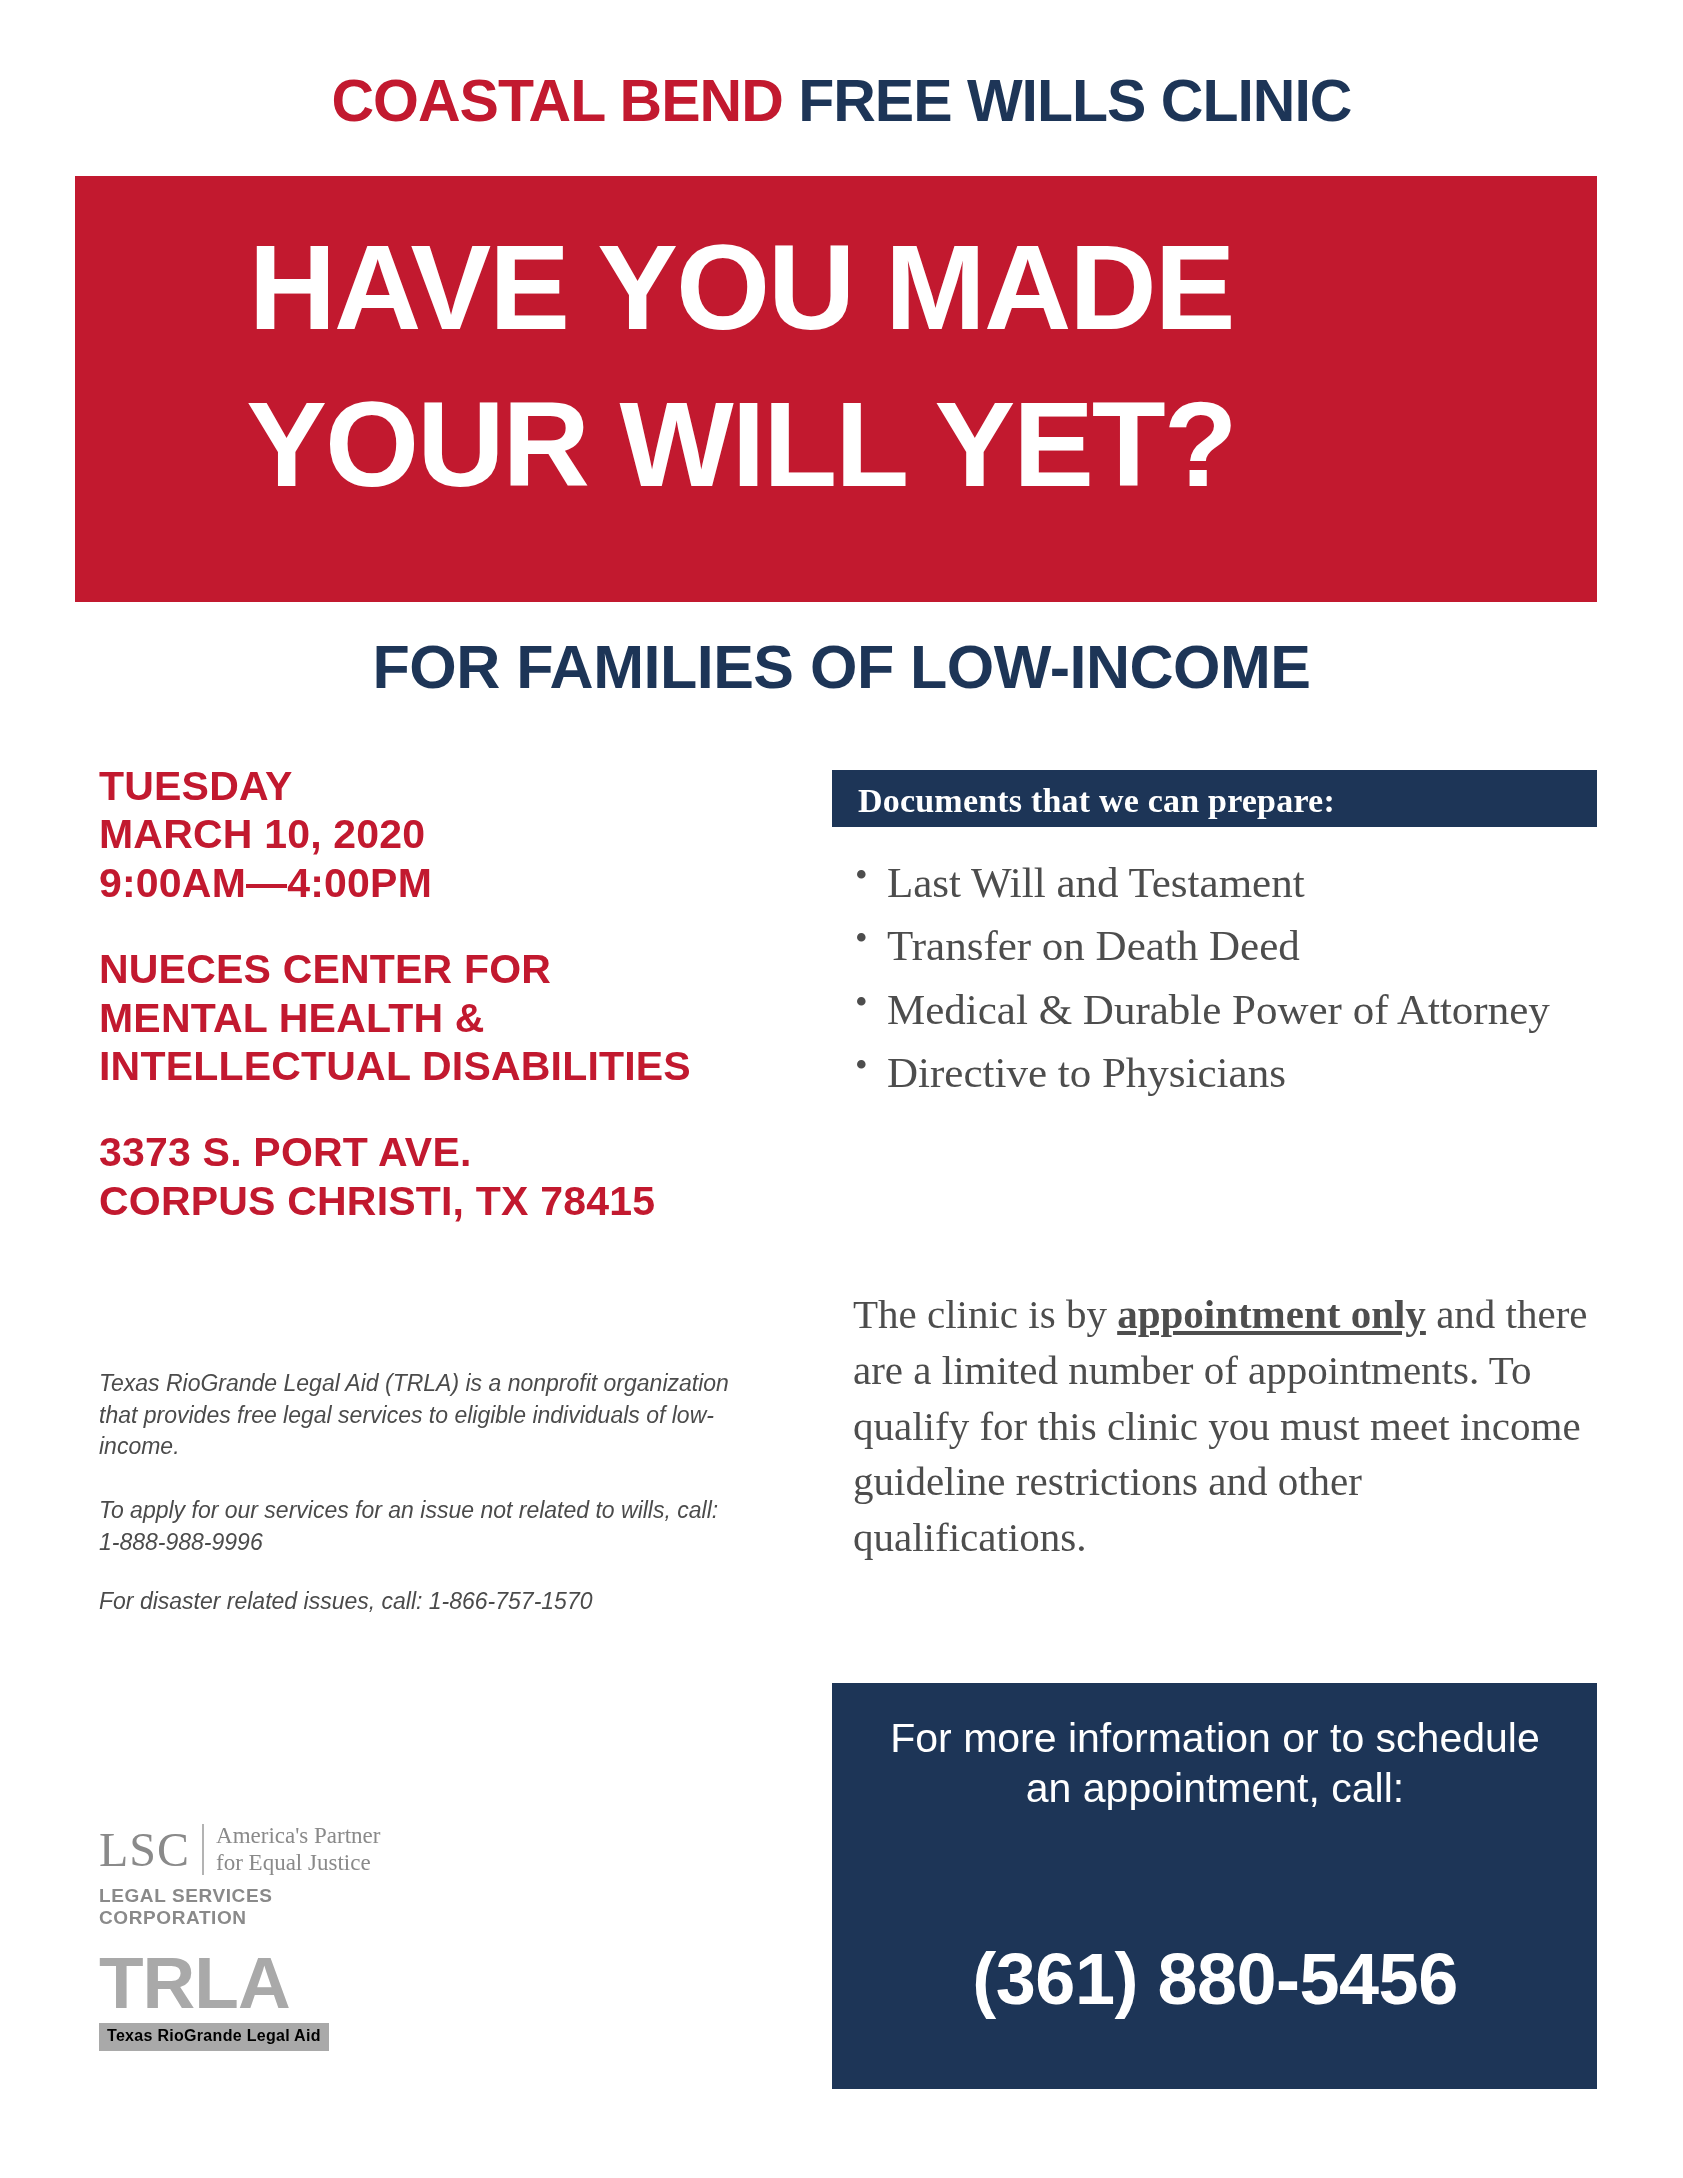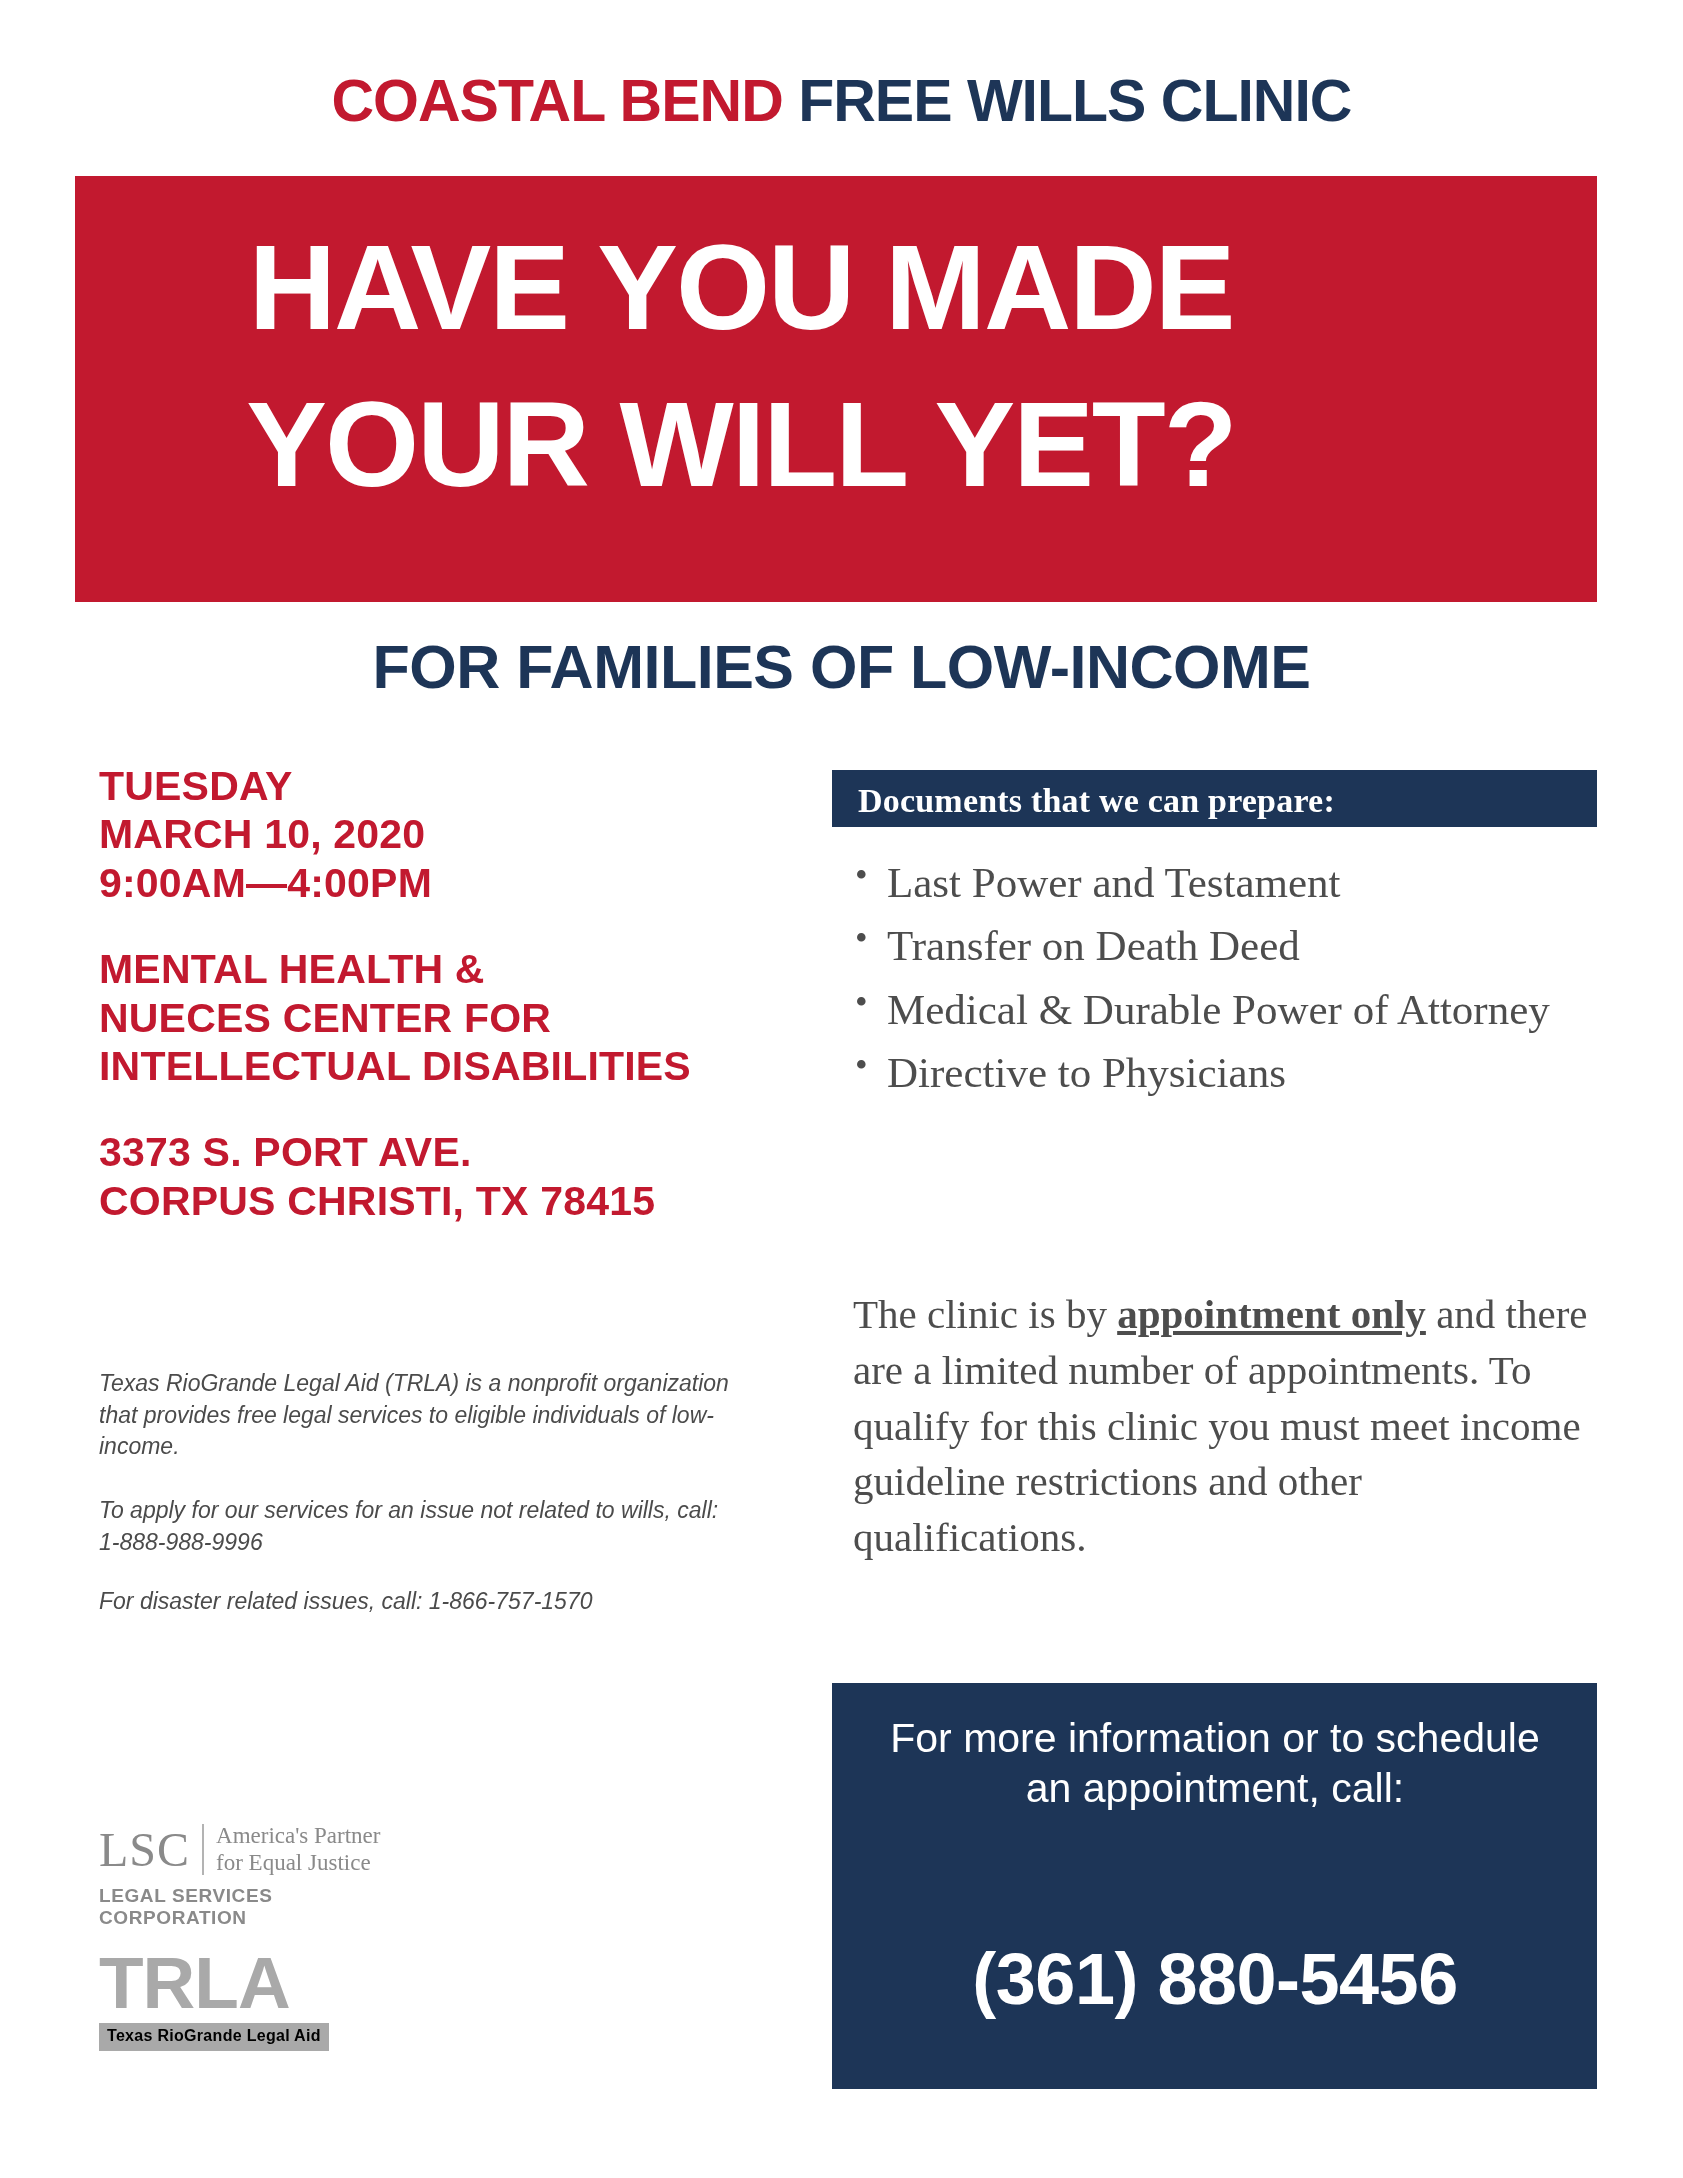--- a/index.html
+++ b/index.html
@@ -278,22 +278,22 @@
 
   <div class="subhead">FOR FAMILIES OF LOW-INCOME</div>
 
   <div class="left-col">
     <div class="lc-block when">
       <div>TUESDAY</div>
       <div>MARCH 10, 2020</div>
       <div>9:00AM—4:00PM</div>
     </div>
     <div class="lc-block venue">
+      <div>NUECES CENTER FOR</div>
       <div>MENTAL HEALTH &amp;</div>
-      <div>NUECES CENTER FOR</div>
       <div>INTELLECTUAL DISABILITIES</div>
     </div>
     <div class="lc-block addr">
       <div>3373 S. PORT AVE.</div>
       <div>CORPUS CHRISTI, TX 78415</div>
     </div>
   </div>
 
   <div class="fineprint fp1">Texas RioGrande Legal Aid (TRLA) is a nonprofit organization that provides free legal services to eligible individuals of low-income.</div>
   <div class="fineprint fp2">To apply for our services for an issue not related to wills, call: 1-888-988-9996</div>
@@ -316,21 +316,21 @@
     <div class="trla-bar">Texas RioGrande Legal Aid</div>
   </div>
 
   <div class="docs-header">
     <span>Documents that we can prepare:</span>
   </div>
 
   <ul class="docs-list">
     <li>
       <span class="bullet">•</span>
-      <span>Last Power and Testament</span>
+      <span>Last Will and Testament</span>
     </li>
     <li>
       <span class="bullet">•</span>
       <span>Transfer on Death Deed</span>
     </li>
     <li>
       <span class="bullet">•</span>
       <span>Medical &amp; Durable Power of Attorney</span>
     </li>
     <li>

